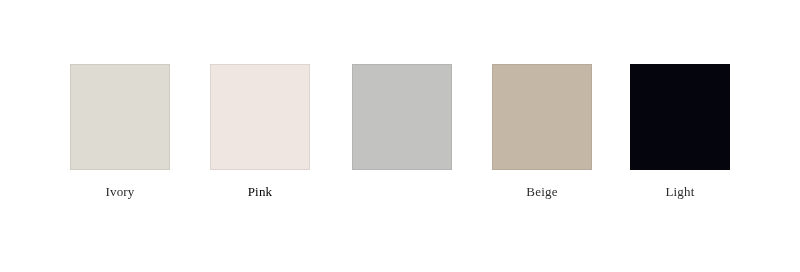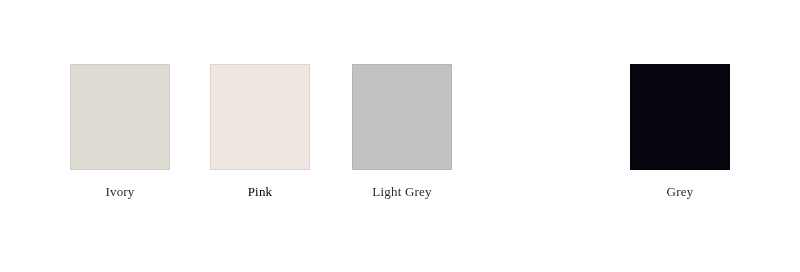--- a/index.html
+++ b/index.html
@@ -55,19 +55,22 @@
     <div class="swatch-cell" style="left: 70px;">
       <div class="swatch-chip bordered" title="Ivory" style="background-color: rgb(222, 220, 210);"></div>
       <span class="swatch-label" style="color: rgb(43, 43, 43);">Ivory</span>
     </div>
     <div class="swatch-cell" style="left: 210px;">
       <div class="swatch-chip bordered" title="Pink" style="background-color: rgb(239, 230, 225);"></div>
       <span class="swatch-label" style="color: #000000;">Pink</span>
     </div>
     <div class="swatch-cell" style="left: 352px;">
       <div class="swatch-chip bordered" title="Light Grey" style="background-color: rgb(194, 194, 192);"></div>
-      <span class="swatch-label" style="color: rgb(43, 43, 43);">Light Grey</span>
+    </div>
+    <div class="swatch-cell" style="left: 492px;">
+      <div class="swatch-chip bordered" title="Beige" style="background-color: rgb(197, 183, 166);"></div>
+      <span class="swatch-label" style="color: rgb(43, 43, 43);">Beige</span>
     </div>
     <div class="swatch-cell" style="left: 630px;">
       <div class="swatch-chip" title="Black" style="background-color: rgb(5, 6, 13);"></div>
-      <span class="swatch-label" style="color: rgb(43, 43, 43);">Grey</span>
+      <span class="swatch-label" style="color: rgb(43, 43, 43);">Light</span>
     </div>
   </div>
 
 </body></html>

